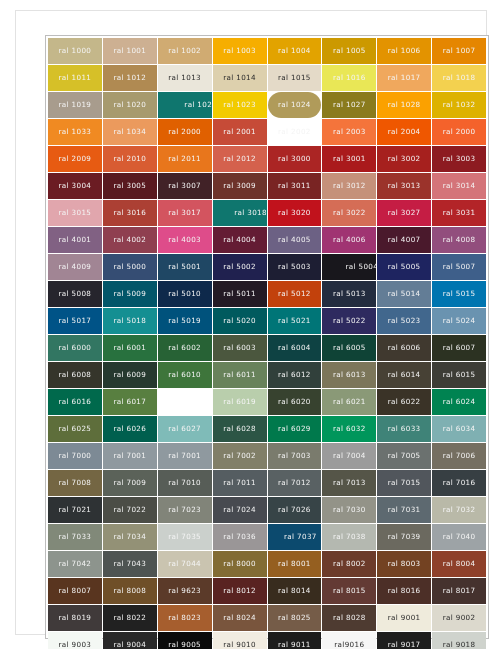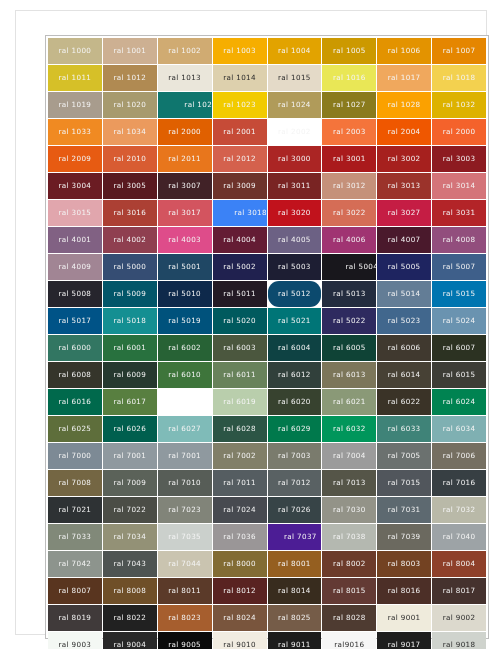--- a/index.html
+++ b/index.html
@@ -132,21 +132,21 @@
           </div>
           <div class="swatch" style="background-color: rgb(167, 154, 110);">
             <span class="swatch-label lt">ral 1020</span>
           </div>
           <div class="swatch" style="background-color: #0f766e; padding-left: 32px;">
             <span class="swatch-label lt">ral 1021</span>
           </div>
           <div class="swatch" style="background-color: rgb(242, 203, 0);">
             <span class="swatch-label lt">ral 1023</span>
           </div>
-          <div class="swatch" style="background-color: rgb(176, 155, 90);">
+          <div class="swatch" style="background-color: rgb(176, 155, 90); border-radius: 13px;">
             <span class="swatch-label lt">ral 1024</span>
           </div>
           <div class="swatch" style="background-color: rgb(138, 123, 29);">
             <span class="swatch-label lt">ral 1027</span>
           </div>
           <div class="swatch" style="background-color: rgb(251, 161, 0);">
             <span class="swatch-label lt">ral 1028</span>
           </div>
           <div class="swatch" style="background-color: rgb(221, 178, 0);">
             <span class="swatch-label lt">ral 1032</span>
@@ -225,21 +225,21 @@
           </div>
           <div class="swatch" style="background-color: rgb(225, 166, 173);">
             <span class="swatch-label lt">ral 3015</span>
           </div>
           <div class="swatch" style="background-color: rgb(172, 64, 52);">
             <span class="swatch-label lt">ral 3016</span>
           </div>
           <div class="swatch" style="background-color: rgb(211, 84, 95);">
             <span class="swatch-label lt">ral 3017</span>
           </div>
-          <div class="swatch" style="background-color: #3b82f6; padding-left: 22px;">
+          <div class="swatch" style="background-color: #0f766e; padding-left: 22px;">
             <span class="swatch-label lt">ral 3018</span>
           </div>
           <div class="swatch" style="background-color: rgb(193, 18, 28);">
             <span class="swatch-label lt">ral 3020</span>
           </div>
           <div class="swatch" style="background-color: rgb(213, 109, 86);">
             <span class="swatch-label lt">ral 3022</span>
           </div>
           <div class="swatch" style="background-color: rgb(197, 29, 68);">
             <span class="swatch-label lt">ral 3027</span>
@@ -300,21 +300,21 @@
           </div>
           <div class="swatch" style="background-color: rgb(2, 86, 105);">
             <span class="swatch-label lt">ral 5009</span>
           </div>
           <div class="swatch" style="background-color: rgb(14, 41, 75);">
             <span class="swatch-label lt">ral 5010</span>
           </div>
           <div class="swatch" style="background-color: rgb(35, 26, 36);">
             <span class="swatch-label lt">ral 5011</span>
           </div>
-          <div class="swatch" style="background-color: #0c4a6e; border-radius: 11px;">
+          <div class="swatch" style="background-color: #c2410c;">
             <span class="swatch-label lt">ral 5012</span>
           </div>
           <div class="swatch" style="background-color: rgb(35, 44, 63);">
             <span class="swatch-label lt">ral 5013</span>
           </div>
           <div class="swatch" style="background-color: rgb(99, 125, 150);">
             <span class="swatch-label lt">ral 5014</span>
           </div>
           <div class="swatch" style="background-color: rgb(0, 117, 176);">
             <span class="swatch-label lt">ral 5015</span>
@@ -516,21 +516,21 @@
           </div>
           <div class="swatch" style="background-color: rgb(147, 145, 118);">
             <span class="swatch-label lt">ral 7034</span>
           </div>
           <div class="swatch" style="background-color: rgb(203, 208, 204);">
             <span class="swatch-label lt">ral 7035</span>
           </div>
           <div class="swatch" style="background-color: rgb(154, 150, 151);">
             <span class="swatch-label lt">ral 7036</span>
           </div>
-          <div class="swatch" style="background-color: #4c1d95; padding-left: 12px;">
+          <div class="swatch" style="background-color: #0c4a6e; padding-left: 12px;">
             <span class="swatch-label lt">ral 7037</span>
           </div>
           <div class="swatch" style="background-color: rgb(180, 184, 176);">
             <span class="swatch-label lt">ral 7038</span>
           </div>
           <div class="swatch" style="background-color: rgb(107, 105, 95);">
             <span class="swatch-label lt">ral 7039</span>
           </div>
           <div class="swatch" style="background-color: rgb(157, 163, 166);">
             <span class="swatch-label lt">ral 7040</span>
@@ -559,21 +559,21 @@
           <div class="swatch" style="background-color: rgb(142, 64, 42);">
             <span class="swatch-label lt">ral 8004</span>
           </div>
           <div class="swatch" style="background-color: rgb(89, 53, 31);">
             <span class="swatch-label lt">ral 8007</span>
           </div>
           <div class="swatch" style="background-color: rgb(111, 79, 40);">
             <span class="swatch-label lt">ral 8008</span>
           </div>
           <div class="swatch" style="background-color: rgb(91, 58, 41);">
-            <span class="swatch-label lt">ral 8011</span>
+            <span class="swatch-label lt">ral 9623</span>
           </div>
           <div class="swatch" style="background-color: rgb(89, 35, 33);">
             <span class="swatch-label lt">ral 8012</span>
           </div>
           <div class="swatch" style="background-color: rgb(56, 44, 30);">
             <span class="swatch-label lt">ral 8014</span>
           </div>
           <div class="swatch" style="background-color: rgb(99, 58, 52);">
             <span class="swatch-label lt">ral 8015</span>
           </div>

